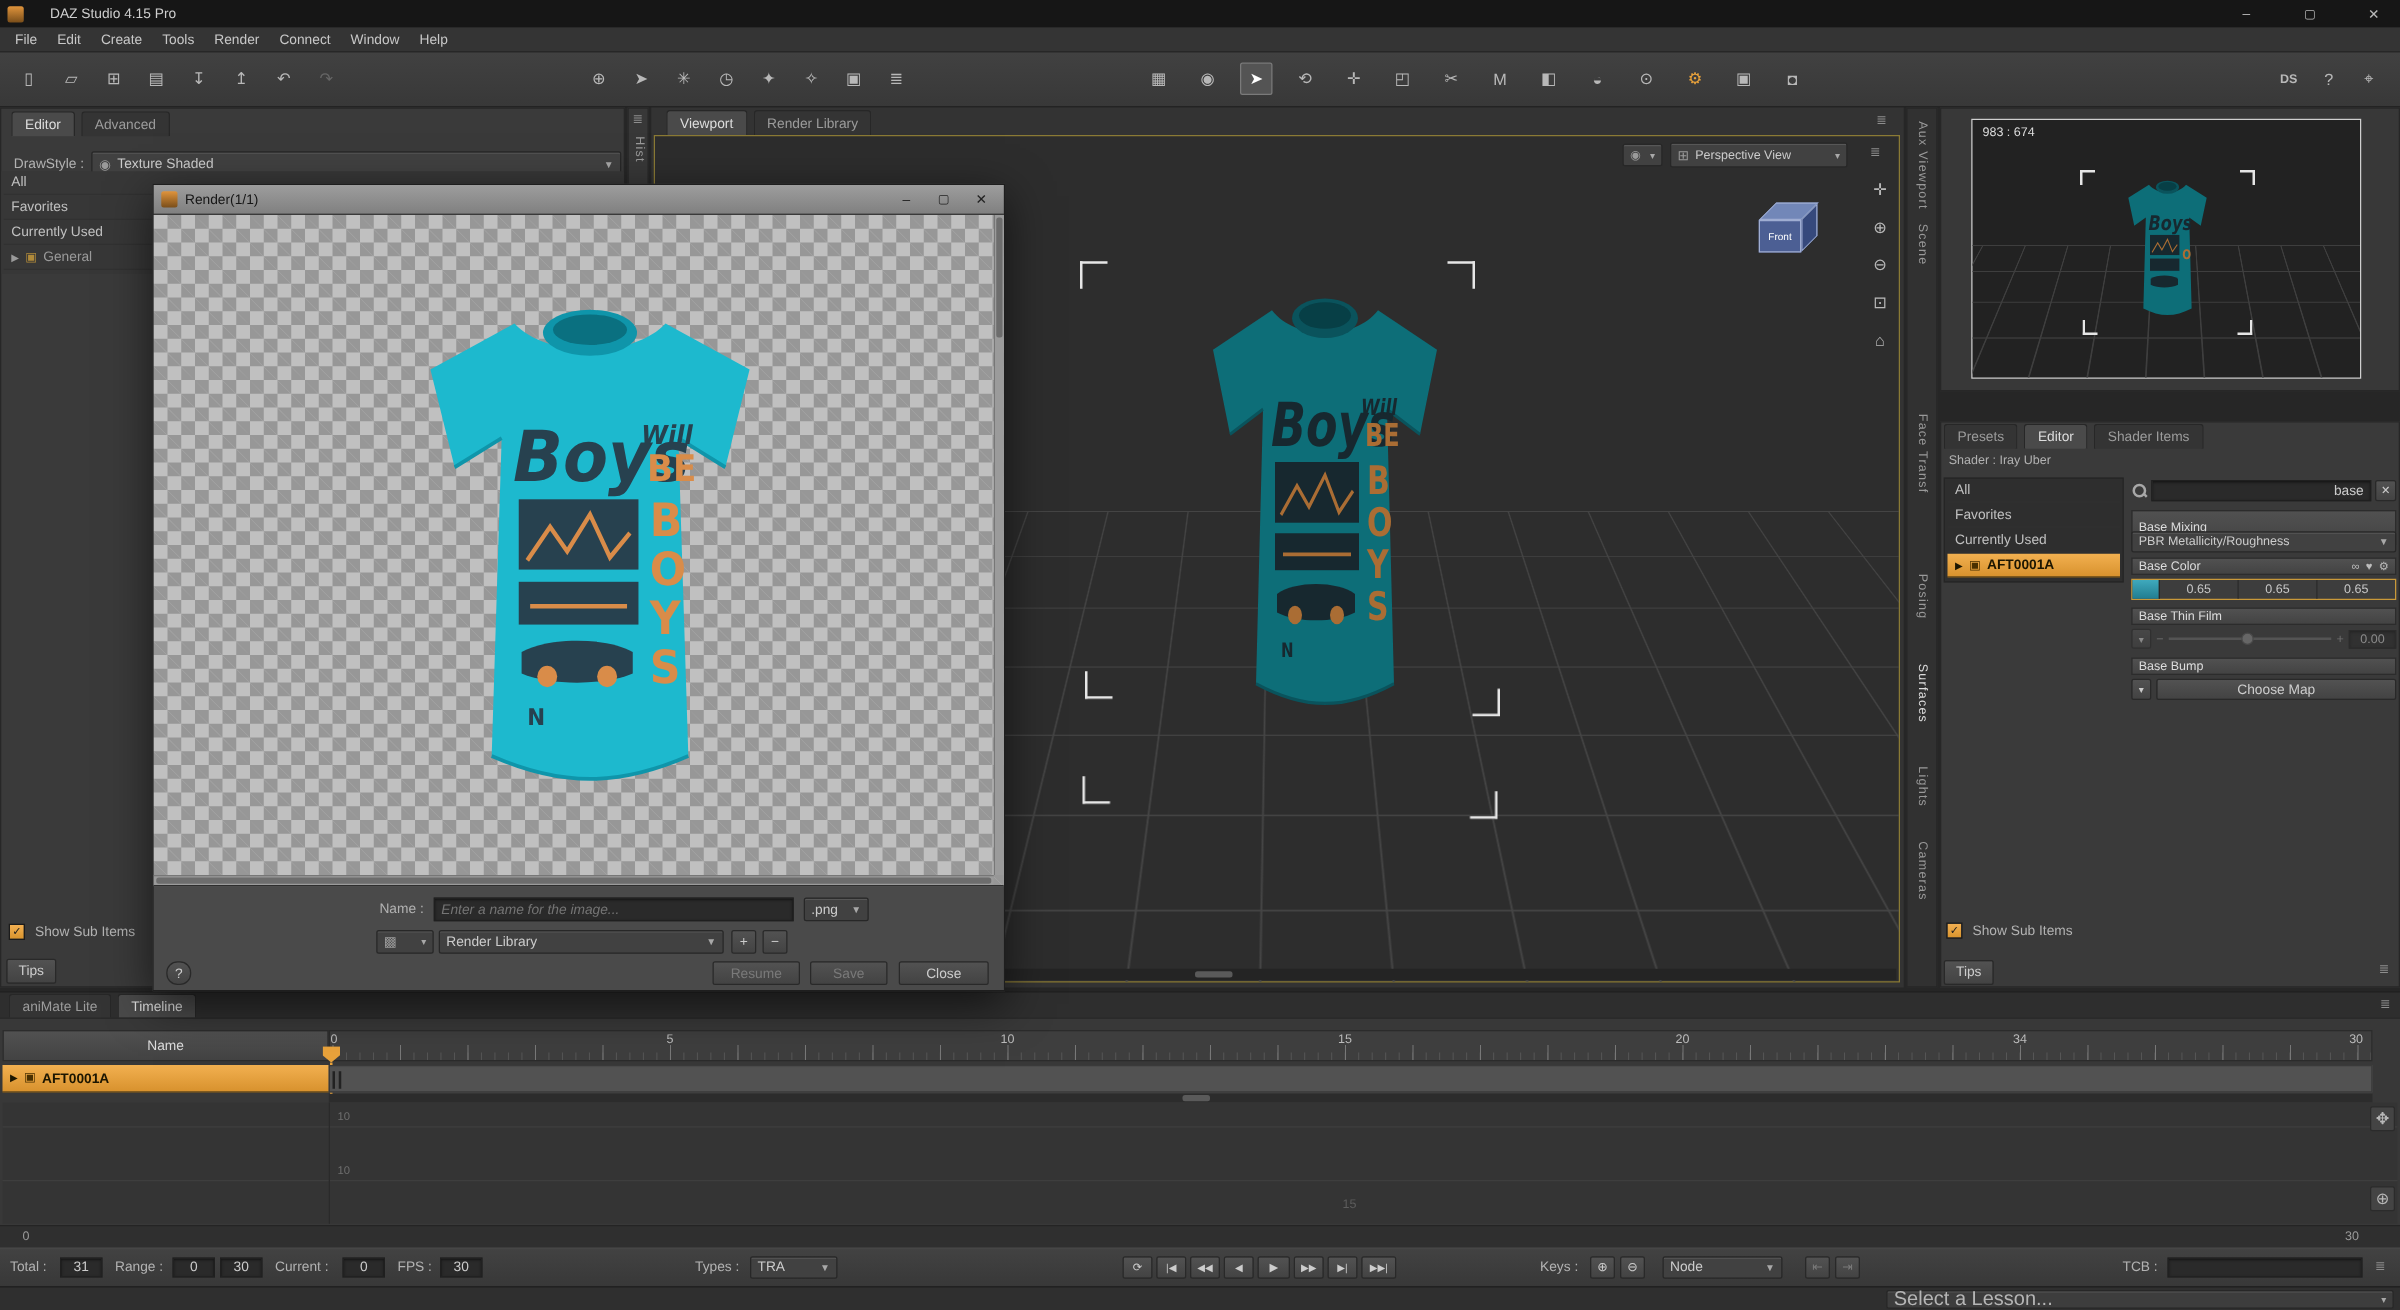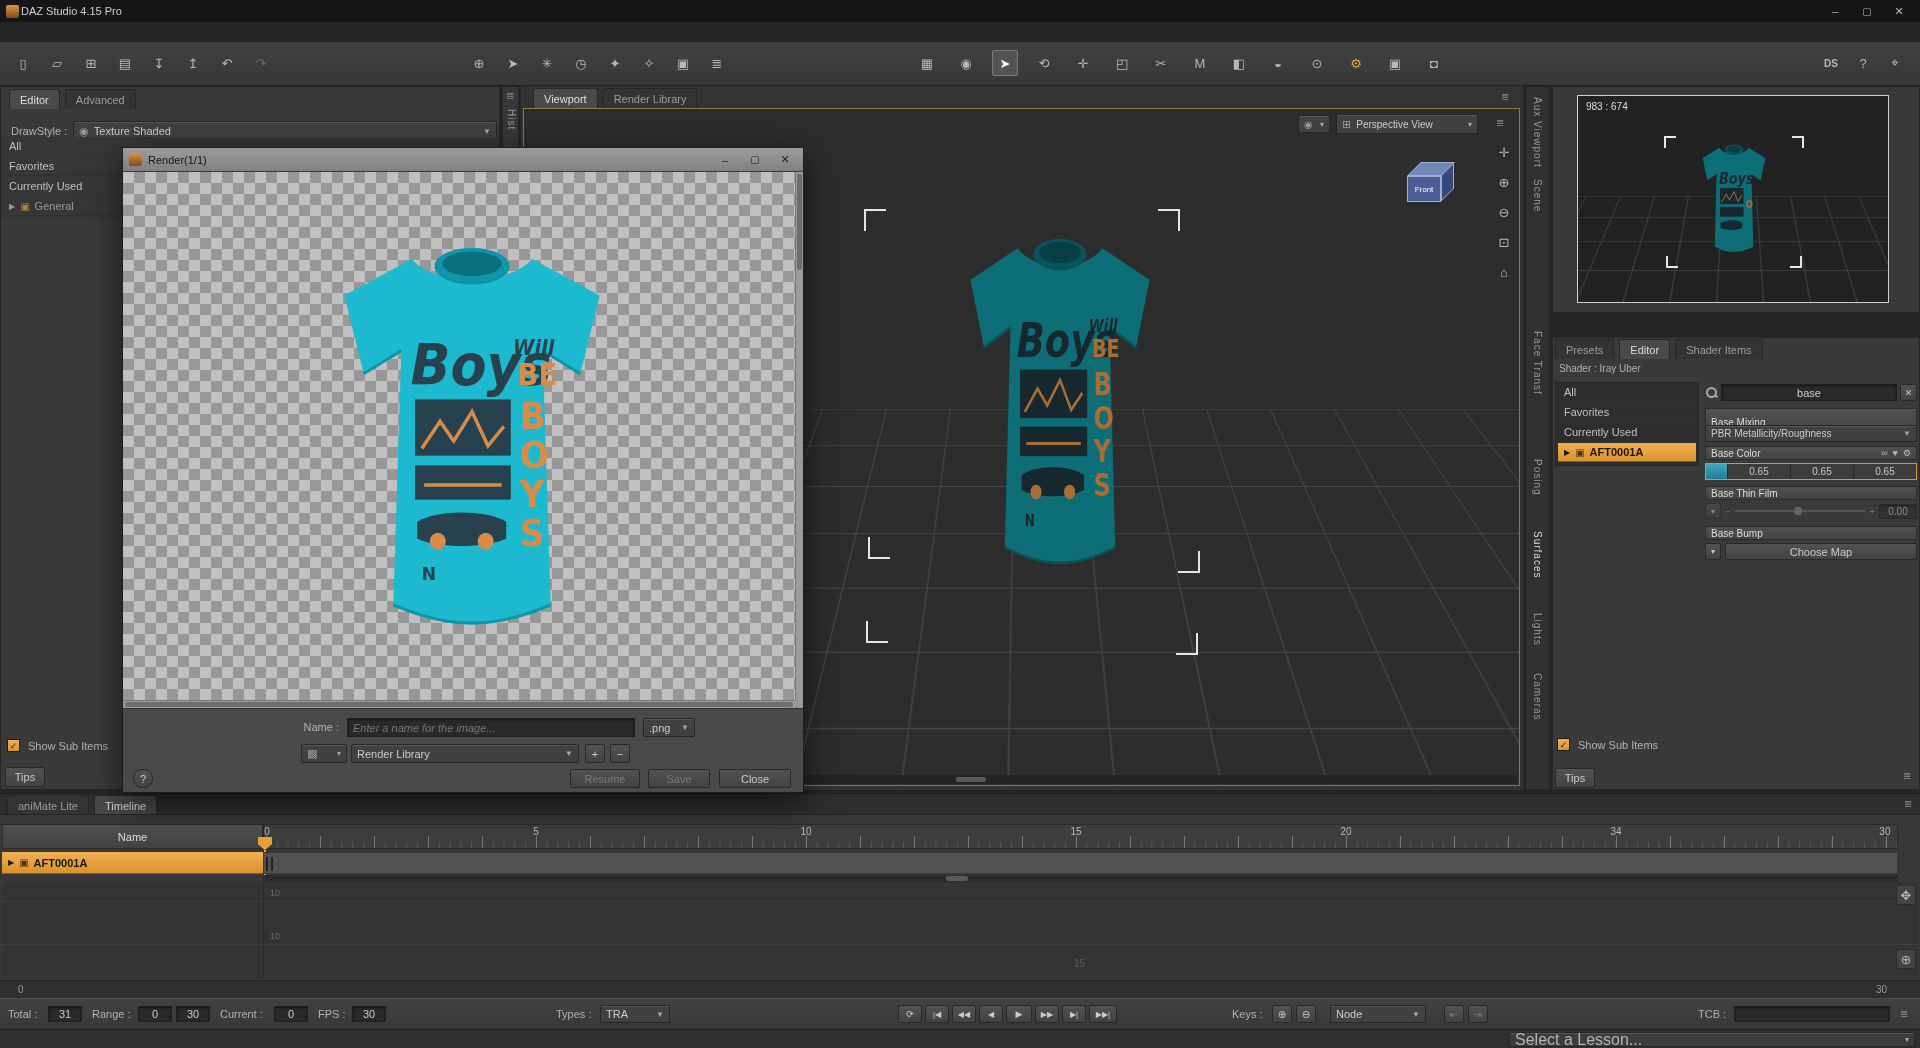--- a/index.html
+++ b/index.html
@@ -62,29 +62,39 @@
   
   .gz-top{position:absolute;left:12px;top:5px;width:34px;height:14px;background:#7287b8;border:1px solid #9fadd2;transform:skewX(-45deg)}
   .gz-front{position:absolute;left:5px;top:19px;width:34px;height:26px;background:#4c5f94;border:1px solid #9fadd2;display:flex;align-items:center;justify-content:center;font-size:8px;color:#fff}
   .gz-side{position:absolute;left:39px;top:12px;width:13px;height:26px;background:#36497c;border:1px solid #9fadd2;transform:skewY(-45deg)}
 </style>
 </head>
 <body>
 
 <div id="page">
 
-  <div class="abs flex" style="left:0;top:0;width:1920px;height:22px;background:#161616;padding:0 6px;gap:2px">
+  <div class="abs flex" style="left:0;top:0;width:1920px;height:22px;background:#161616;padding:0 6px;gap:21px">
     <span style="width:13px;height:13px;background:linear-gradient(#e0943c,#7a4e1a);border-radius:2px;display:inline-block"></span>
     <span style="color:#cfcfcf;font-size:11px">DAZ Studio 4.15 Pro</span>
     <span style="flex:1"></span>
     <span class="tbtn" style="width:30px;height:18px;font-size:11px">–</span>
     <span class="tbtn" style="width:30px;height:18px;font-size:10px">▢</span>
     <span class="tbtn" style="width:30px;height:18px;font-size:11px">✕</span>
   </div>
 
+  <div class="abs flex" style="left:0;top:22px;width:1920px;height:20px;background:#343434;border-bottom:1px solid #232323;padding:0 4px">
+    <span class="flex" style="padding:0 8px;height:100%">File</span>
+    <span class="flex" style="padding:0 8px;height:100%">Edit</span>
+    <span class="flex" style="padding:0 8px;height:100%">Create</span>
+    <span class="flex" style="padding:0 8px;height:100%">Tools</span>
+    <span class="flex" style="padding:0 8px;height:100%">Render</span>
+    <span class="flex" style="padding:0 8px;height:100%">Connect</span>
+    <span class="flex" style="padding:0 8px;height:100%">Window</span>
+    <span class="flex" style="padding:0 8px;height:100%">Help</span>
+  </div>
 
   <div class="abs" style="left:0;top:42px;width:1920px;height:44px;background:linear-gradient(#414141,#383838);border-bottom:1px solid #222">
     <div class="abs flex" style="left:10px;top:8px;gap:8px">
       <span class="tbtn">▯</span>
       <span class="tbtn">▱</span>
       <span class="tbtn">⊞</span>
       <span class="tbtn">▤</span>
       <span class="tbtn">↧</span>
       <span class="tbtn">↥</span>
       <span class="tbtn">↶</span>
@@ -291,21 +301,21 @@
         </div>
       <div class="lrow orange-row" style="top:60px;height:19px">
         <span style="font-size:8px;color:#1c1600">▶</span>
         <span style="font-size:10px;color:#4a3000">▣</span>
         <span>AFT0001A</span>
       </div>
     </div>
 
     <div class="abs flex" style="left:152px;top:46px;width:212px;height:17px;gap:3px">
       <span class="mag"></span>
-      <div class="field" style="flex:1;height:17px;justify-content:center;padding:0 5px">
+      <div class="field" style="flex:1;height:17px;justify-content:flex-end;padding:0 5px">
         <span>base</span>
       </div>
       <span class="btn" style="width:17px;height:17px;font-size:9px">✕</span>
     </div>
 
     <div class="hdr abs" style="left:152px;top:70px;width:212px;height:28px">
         <span>Base Mixing</span>
       </div>
     <div class="dd abs" style="left:152px;top:87px;width:212px;height:17px">
       <span style="font-size:10px">PBR Metallicity/Roughness</span>

